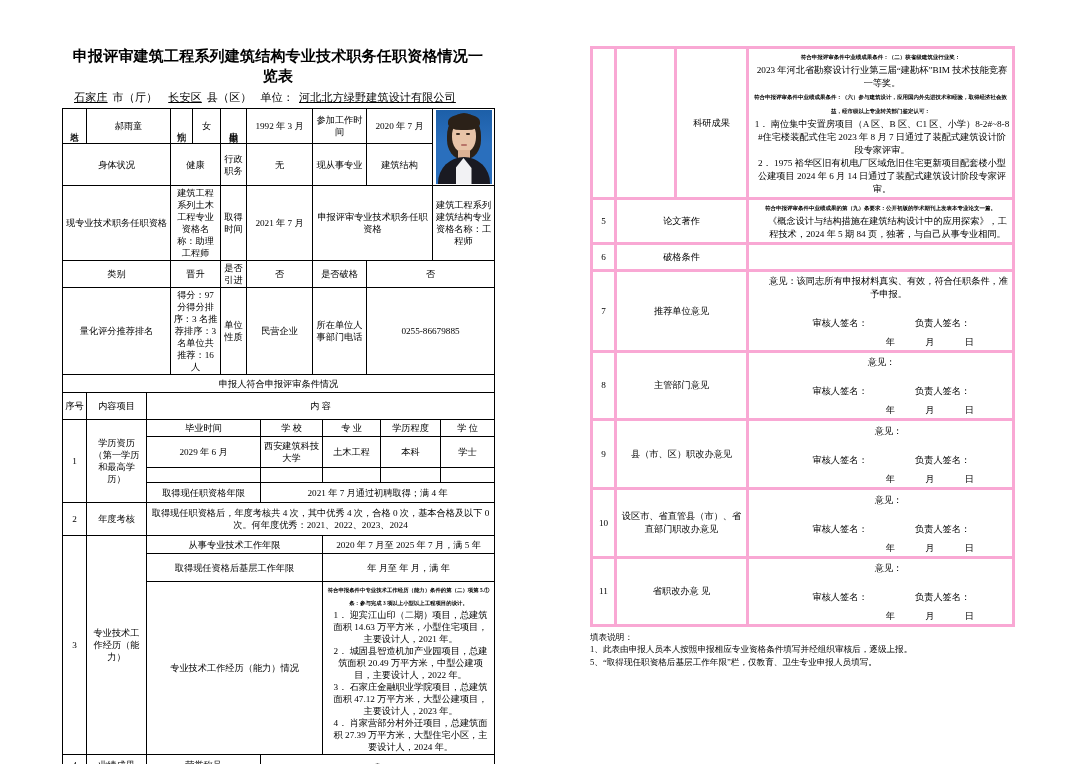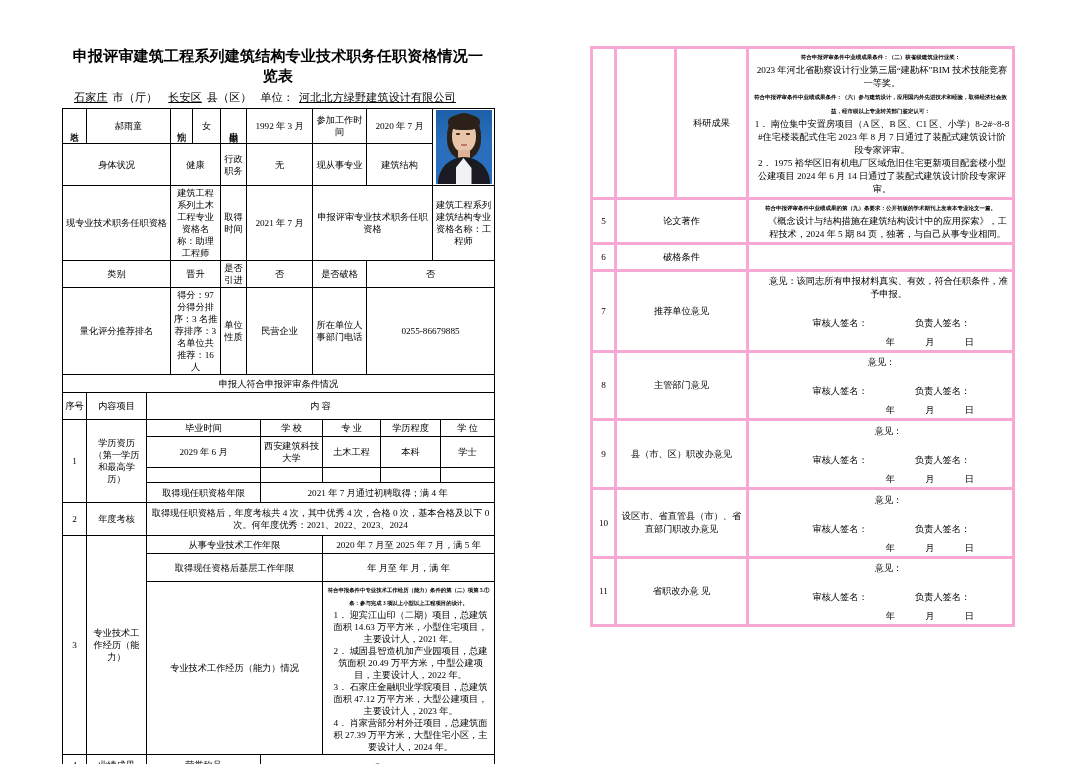--- a/index.html
+++ b/index.html
@@ -440,16 +440,19 @@
               <span class="a">审核人签名：</span>
               <span class="b">负责人签名：</span>
             </div>
             <div class="op-date">年    月    日</div>
           </td>
         </tr>
       </tbody>
     </table>
 
     <div class="notes">
+      <div class="nt">填表说明：</div>
+      <div class="nt">1、此表由申报人员本人按照申报相应专业资格条件填写并经组织审核后，逐级上报。</div>
+      <div class="nt">5、“取得现任职资格后基层工作年限”栏，仅教育、卫生专业申报人员填写。</div>
     </div>
   </div>
 
 </div>
 
 </body></html>

